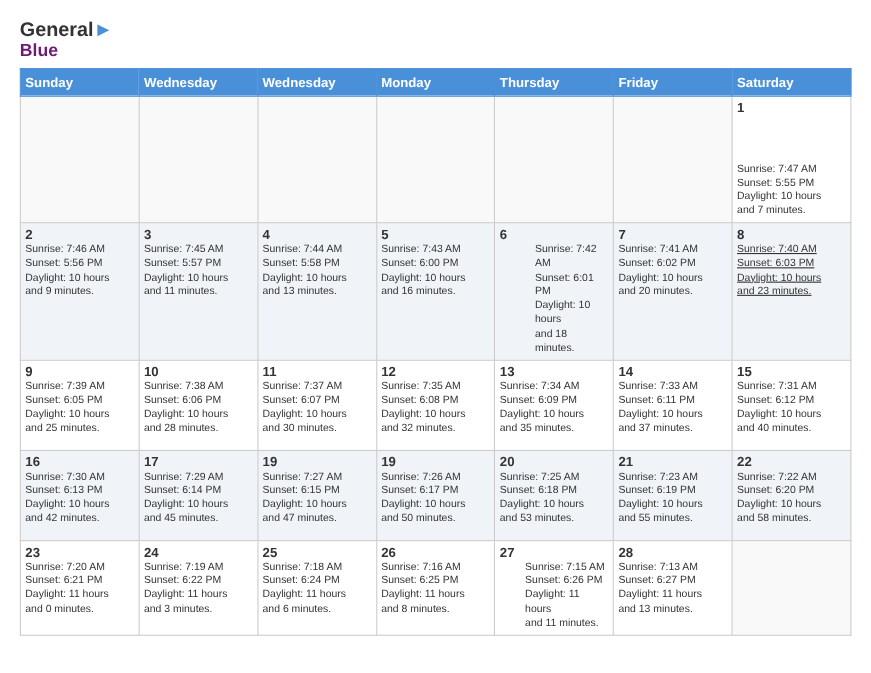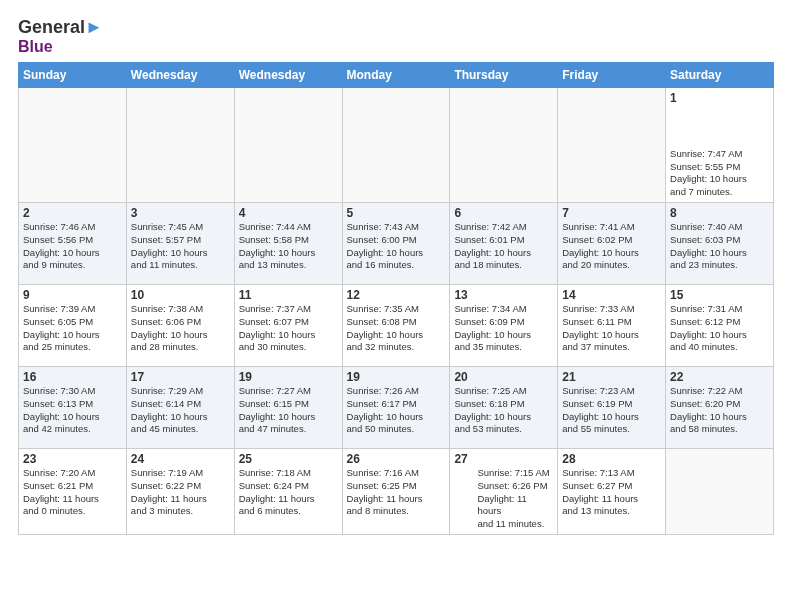--- a/index.html
+++ b/index.html
@@ -161,35 +161,35 @@
           </td>
           <td>
             <span class="day-num">5</span>
             <div class="day-info" style="white-space: pre-line;">Sunrise: 7:43 AM
 Sunset: 6:00 PM
 Daylight: 10 hours
 and 16 minutes.</div>
           </td>
           <td>
             <span class="day-num">6</span>
-            <div class="day-info" style="white-space: pre-line;">Sunrise: 7:42 AM
+            <div class="day-info" style="white-space: pre-line; margin-left: 32px;">Sunrise: 7:42 AM
 Sunset: 6:01 PM
 Daylight: 10 hours
 and 18 minutes.</div>
           </td>
           <td>
             <span class="day-num">7</span>
             <div class="day-info" style="white-space: pre-line;">Sunrise: 7:41 AM
 Sunset: 6:02 PM
 Daylight: 10 hours
 and 20 minutes.</div>
           </td>
           <td>
             <span class="day-num">8</span>
-            <div class="day-info" style="white-space: pre-line;">Sunrise: 7:40 AM
+            <div class="day-info" style="white-space: pre-line; text-decoration: underline;">Sunrise: 7:40 AM
 Sunset: 6:03 PM
 Daylight: 10 hours
 and 23 minutes.</div>
           </td>
         </tr>
         <tr>
           <td>
             <span class="day-num">9</span>
             <div class="day-info" style="white-space: pre-line;">Sunrise: 7:39 AM
 Sunset: 6:05 PM

